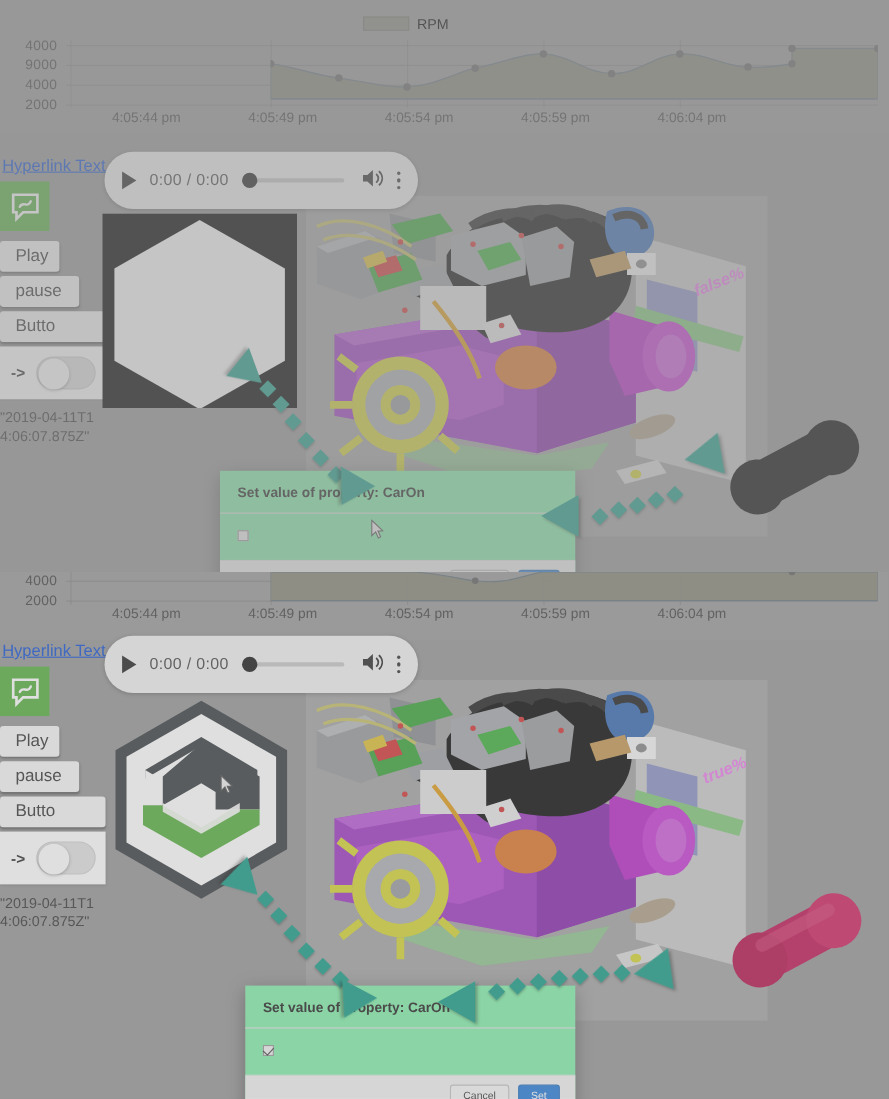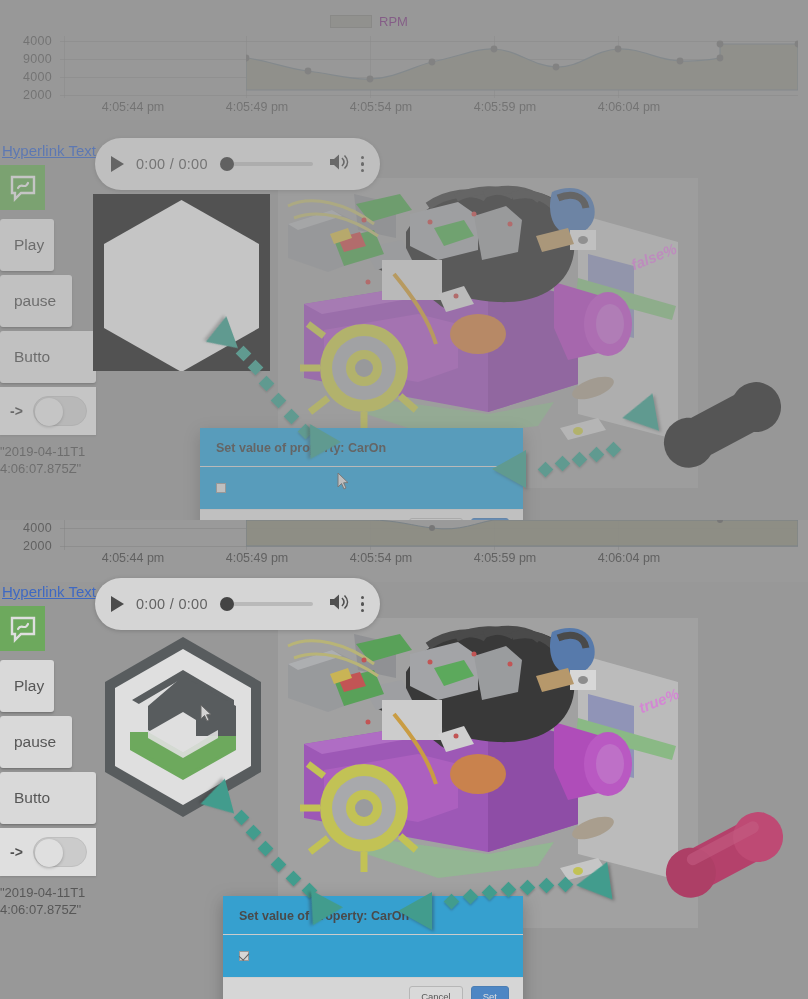--- a/index.html
+++ b/index.html
@@ -18,21 +18,21 @@
   .dimmer { position:absolute; inset:0; background:rgba(150,150,150,0.55); pointer-events:none; z-index:40; }
   #half-bottom .dimmer { background:rgba(150,150,150,0.30); }
 
   
   .chart-strip { position:absolute; left:0; width:808px; background:#9c9c9c; }
   #chart-top { top:0; height:120px; }
   #chart-bottom { top:0; height:62px; }
 
   .chart-legend { position:absolute; top:14px; left:330px; display:flex; align-items:center; gap:7px; }
   .legend-swatch { width:42px; height:13px; background:#8d8d86; border:1px solid #7b7b76; }
-  .legend-label { font-size:13px; color:#701a75; }
+  .legend-label { font-size:13px; color:#000000; }
 
   .chart-plot { position:absolute; left:60px; right:10px; }
   #chart-top .chart-plot { top:36px; height:62px; }
   .ytick { position:absolute; right:46px; font-size:12.5px; color:#4b4b4b; transform:translateY(-50%); letter-spacing:.3px; }
 
   .gridline { position:absolute; left:0; right:0; height:1px; background:rgba(120,120,120,0.45); }
   .vline { position:absolute; top:0; bottom:0; width:1px; background:rgba(120,120,120,0.40); }
 
   .xlabels { position:absolute; left:60px; right:10px; display:flex; }
   #chart-top .xlabels { top:100px; }
@@ -49,21 +49,21 @@
   .icon-btn {
     width:45px; height:45px; background:#5cb245; margin-top:6px;
     display:flex; align-items:center; justify-content:center;
   }
   .icon-btn svg { display:block; }
 
   .mat-btn {
     background:#f7f7f7; border:none; border-radius:3px;
     box-shadow:0 2px 3px rgba(0,0,0,0.22), 0 1px 1px rgba(0,0,0,0.14);
     font-family:"Liberation Sans", sans-serif; font-size:15.5px; color:#3b3b3b;
-    height:52px; padding:0 14px; text-align:left; white-space:nowrap; overflow:hidden;
+    height:28px; padding:0 14px; text-align:left; white-space:nowrap; overflow:hidden;
     display:block;
   }
   .btn-play   { width:54px; margin-top:9px; }
   .btn-pause  { width:72px; margin-top:4px; }
   .btn-button { width:96px; margin-top:4px; }
 
   .toggle-row {
     background:#fff; width:96px; height:48px; margin-top:4px;
     display:flex; align-items:center; gap:10px; padding-left:10px;
     box-shadow:0 1px 2px rgba(0,0,0,0.18);
@@ -102,21 +102,21 @@
   
   .engine { position:absolute; z-index:15; }
   .engine svg { display:block; }
   .bool-label { position:absolute; z-index:18; font-size:15px; color:#ee82ee; font-weight:bold; font-style:italic; }
 
   
   .blob { position:absolute; z-index:16; }
 
   
   .dialog {
-    position:absolute; z-index:30; background:#0ea5e9;
+    position:absolute; z-index:30; background:#86efac;
     box-shadow:0 5px 16px rgba(0,0,0,0.35);
   }
   .dlg-title { font-size:12.5px; font-weight:bold; color:#2a2a2a; padding:13px 16px 11px 16px; }
   .dlg-body { border-top:1px solid #e4e4e4; border-bottom:1px solid #e9e9e9; padding:12px 16px; min-height:40px; }
   .dlg-check { width:10px; height:10px; border:1px solid #9b9b9b; background:#f2f2f2; display:inline-block; position:relative; }
   .dlg-check.checked::after {
     content:""; position:absolute; left:1px; top:-1px; width:5px; height:8px;
     border:solid #4a4a4a; border-width:0 1.5px 1.5px 0; transform:rotate(42deg);
   }
   .dlg-foot { background:#f3f3f3; padding:8px 14px; display:flex; justify-content:flex-end; gap:8px; }

